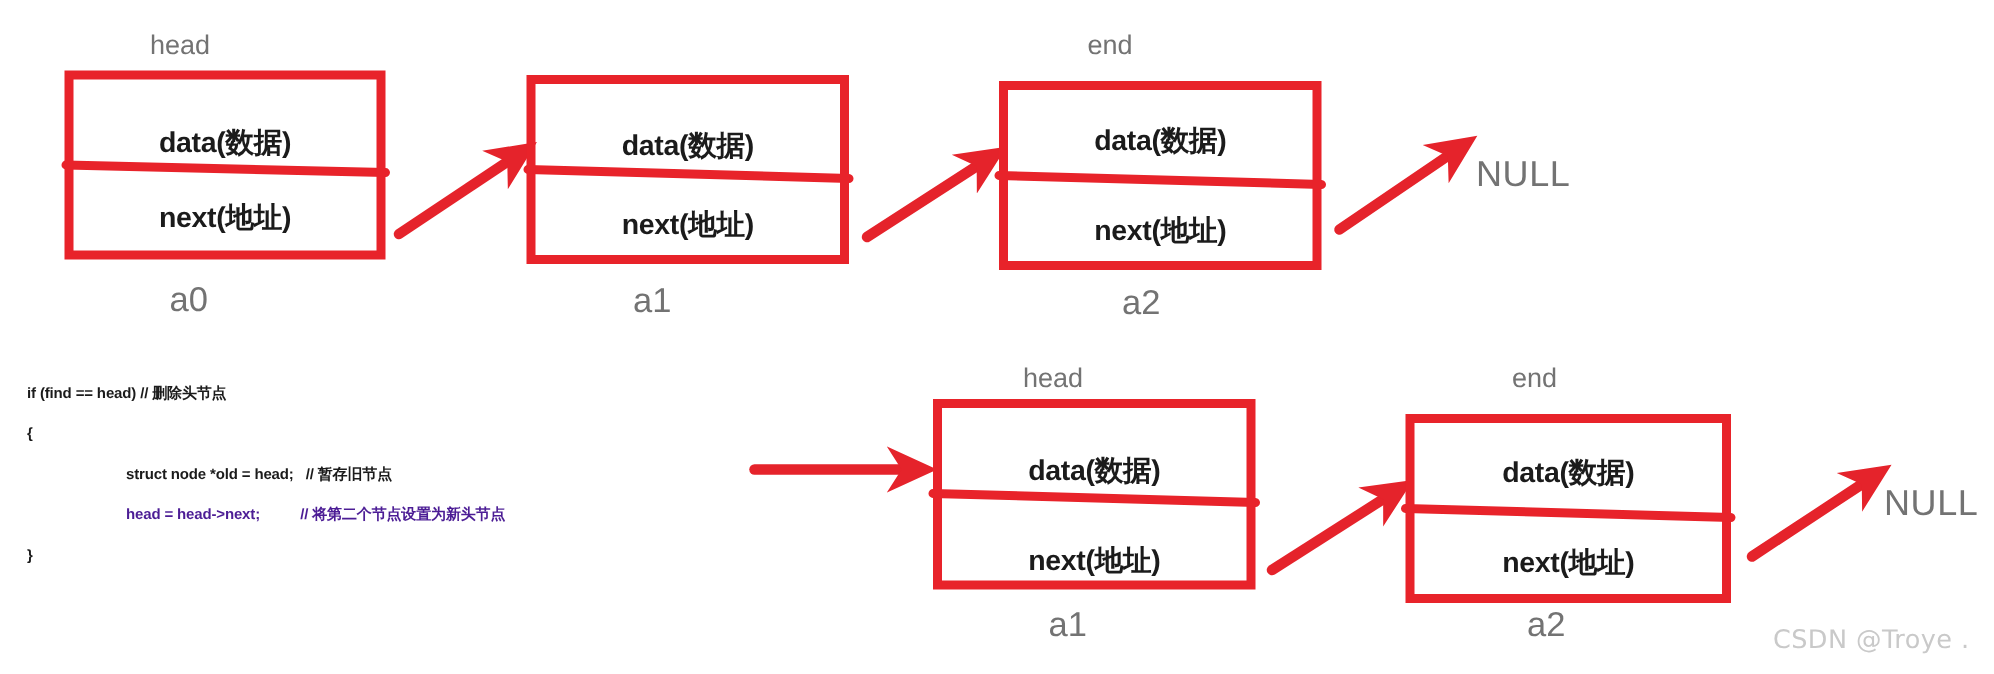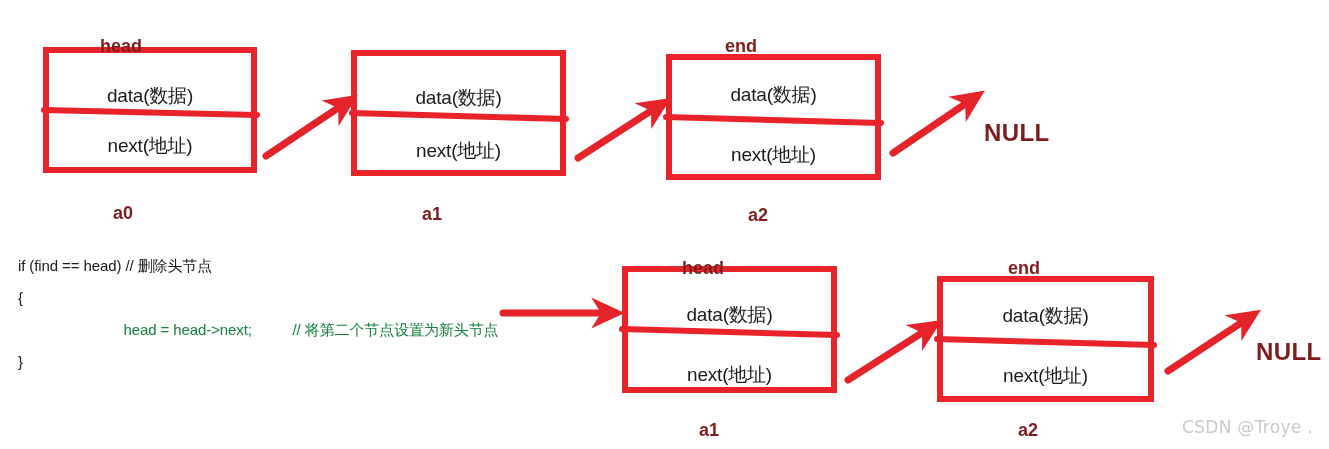--- a/index.html
+++ b/index.html
@@ -21,49 +21,48 @@
     height: 449px;
   }
   .svg-layer {
     position: absolute;
     left: 0; top: 0;
     width: 1329px;
     height: 449px;
     pointer-events: none;
   }
   .cell-label {
-    font-weight: normal;
+    font-weight: bold;
     color: #1b1b1b;
     letter-spacing: -0.2px;
     white-space: nowrap;
     line-height: 1;
   }
   
   .tag {
     position: absolute;
-    font-weight: bold;
-    color: #7f1d1d;
+    font-weight: normal;
+    color: #737373;
     white-space: nowrap;
     line-height: 1;
-    margin-top: 16px;
   }
   .tag-top { font-size: 18px; }
-  .tag-bottom { font-size: 18px; }
+  .tag-bottom { font-size: 23px; }
   .tag-null { font-size: 24px; letter-spacing: 0.4px; }
   
   .code {
     position: absolute;
     left: 18px;
     top: 258px;
     width: 520px;
   }
   .code-line {
     font-family: "Liberation Sans", "DejaVu Sans", sans-serif;
-    font-weight: normal;
-    font-size: 15px;
+    font-weight: bold;
+    font-size: 10px;
     color: #1b1b1b;
     white-space: pre;
     line-height: 1;
     margin-bottom: 17px;
     letter-spacing: -0.1px;
   }
   
   .watermark {
     position: absolute;
     right: 16px;
@@ -124,21 +123,22 @@
   <div class="tag tag-top" style="left:725px; top:21px;">end</div>
   <div class="cell-label" style="position:absolute; left:669px; top:85px; width:209px; text-align:center; font-size:19px;">data(数据)</div>
   <div class="cell-label" style="position:absolute; left:669px; top:145px; width:209px; text-align:center; font-size:19px;">next(地址)</div>
   <div class="tag tag-bottom" style="left:748px; top:190px;">a2</div>
 
   <div class="tag tag-null" style="left:984px; top:105px;">NULL</div>
 
   <div class="code">
     <div class="code-line">if (find == head) // 删除头节点</div>
     <div class="code-line">{</div>
-    <div class="code-line" style="padding-left:66px; color:#15803d;text-align:center;">head = head-&gt;next;          // 将第二个节点设置为新头节点</div>
+    <div class="code-line" style="padding-left:66px;">struct node *old = head;   // 暂存旧节点</div>
+    <div class="code-line" style="padding-left:66px; color:#4c1d95;">head = head-&gt;next;          // 将第二个节点设置为新头节点</div>
     <div class="code-line">}</div>
   </div>
 
   <div class="tag tag-top" style="left:682px; top:243px;">head</div>
   <div class="cell-label" style="position:absolute; left:625px; top:305px; width:209px; text-align:center; font-size:19px;">data(数据)</div>
   <div class="cell-label" style="position:absolute; left:625px; top:365px; width:209px; text-align:center; font-size:19px;">next(地址)</div>
   <div class="tag tag-bottom" style="left:699px; top:405px;">a1</div>
 
   <div class="tag tag-top" style="left:1008px; top:243px;">end</div>
   <div class="cell-label" style="position:absolute; left:940px; top:306px; width:211px; text-align:center; font-size:19px;">data(数据)</div>

